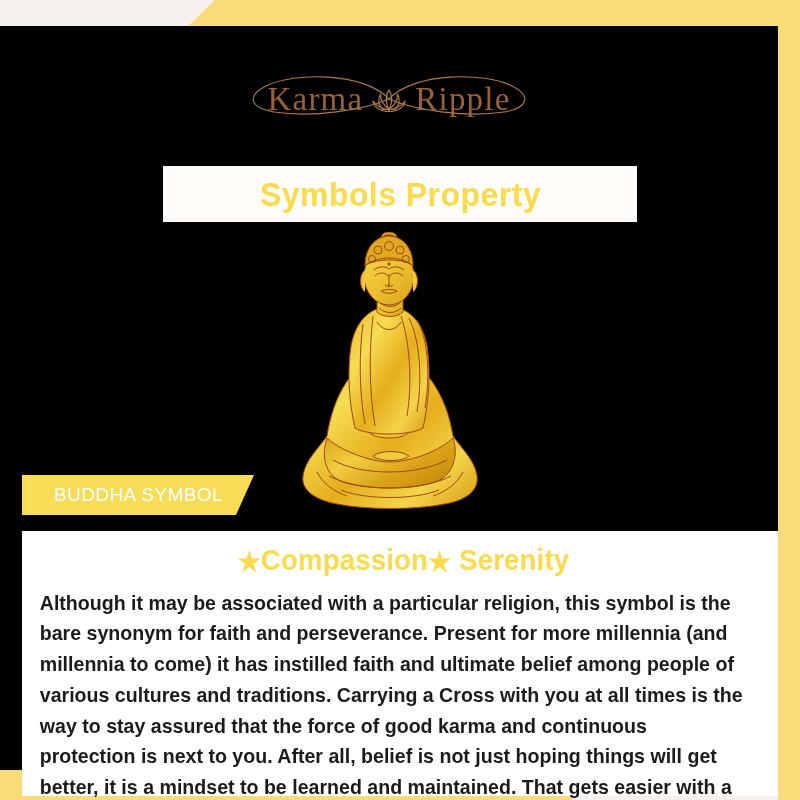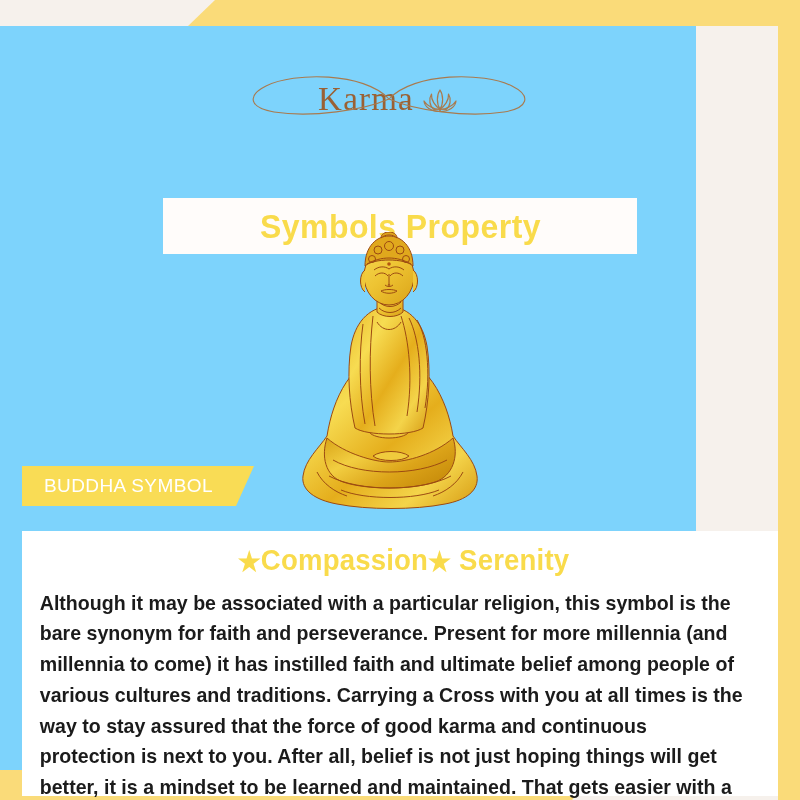--- a/index.html
+++ b/index.html
@@ -50,23 +50,23 @@
     position: absolute;
     bottom: 0; left: 0;
     width: 48px; height: 330px;
     background: #FADB79;
   }
 
   
   .stage {
     position: absolute;
     top: 26px; left: 0;
-    width: 696px;
+    width: 778px;
     height: 744px;
-    background: #7dd3fc;
+    background: #000000;
   }
 
   
   .logo-wrap {
     position: absolute;
     top: 42px;
     left: 0;
     width: 778px;
     display: flex;
     align-items: center;
@@ -100,21 +100,20 @@
   .title-banner {
     position: absolute;
     top: 140px;
     left: 163px;
     width: 474px;
     height: 56px;
     background: #FFFCFA;
     display: flex;
     align-items: center;
     justify-content: center;
-    margin-top: 32px;
   }
   .title-text {
     font-family: "Liberation Sans Narrow", "Liberation Sans", sans-serif;
     font-weight: bold;
     font-size: 34px;
     color: #F9DB4B;
     letter-spacing: 0.5px;
     transform: scaleX(0.94);
   }
 
@@ -126,29 +125,29 @@
     width: 778px;
     height: 300px;
     display: flex;
     align-items: flex-end;
     justify-content: center;
   }
 
   
   .symbol-tag {
     position: absolute;
-    top: 440px;
+    top: 449px;
     left: 22px;
     width: 232px;
     height: 40px;
     background: #F9DC55;
     clip-path: polygon(0 0, 232px 0, 214px 40px, 0 40px);
     display: flex;
     align-items: center;
-    padding-left: 22px;
+    padding-left: 32px;
   }
   .symbol-tag-label {
     font-family: "Liberation Sans", sans-serif;
     font-size: 19px;
     color: #FFFFFF;
     letter-spacing: 0.4px;
   }
 
   
   .content-card {
@@ -213,20 +212,21 @@
         <span class="logo-word">Karma</span>
         <svg class="logo-mark" width="40" height="34" viewBox="0 0 40 34">
           <g fill="none" stroke="#A97A4E" stroke-width="1.2" stroke-linejoin="round">
             <path d="M20 8 C 16.5 13, 16.5 22, 20 27 C 23.5 22, 23.5 13, 20 8 Z"></path>
             <path d="M20 27 C 15 24, 11 18, 11.5 12 C 8.5 17, 9.5 24, 14 27.5 Z"></path>
             <path d="M20 27 C 25 24, 29 18, 28.5 12 C 31.5 17, 30.5 24, 26 27.5 Z"></path>
             <path d="M20 27.5 C 14 27, 7 24, 4 19 C 4.5 25, 11 29.5, 20 29.5 Z"></path>
             <path d="M20 27.5 C 26 27, 33 24, 36 19 C 35.5 25, 29 29.5, 20 29.5 Z"></path>
           </g>
         </svg>
+        <span class="logo-word">Ripple</span>
       </div>
     </div>
 
     <div class="title-banner">
       <span class="title-text">Symbols Property</span>
     </div>
 
     <div class="buddha-holder">
       <svg width="200" height="290" viewBox="0 0 200 290">
         <defs>

